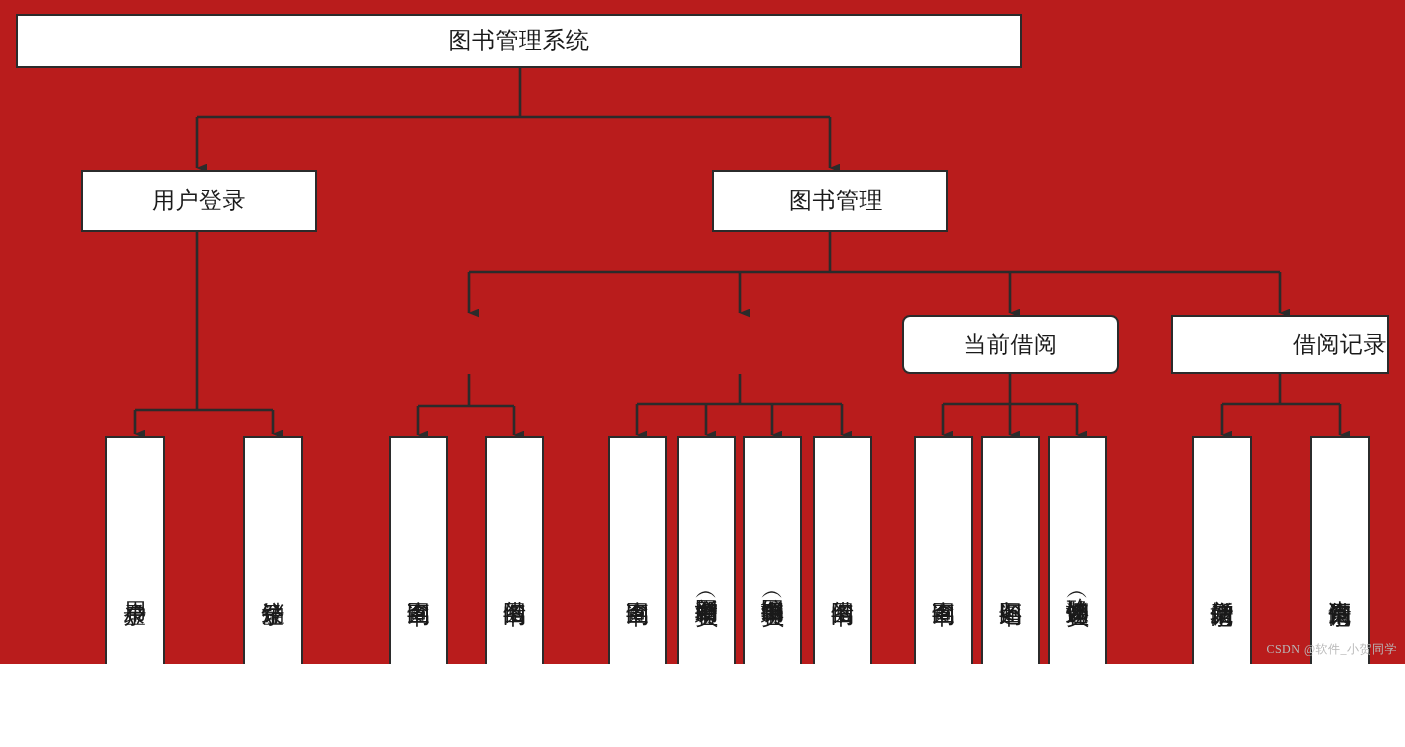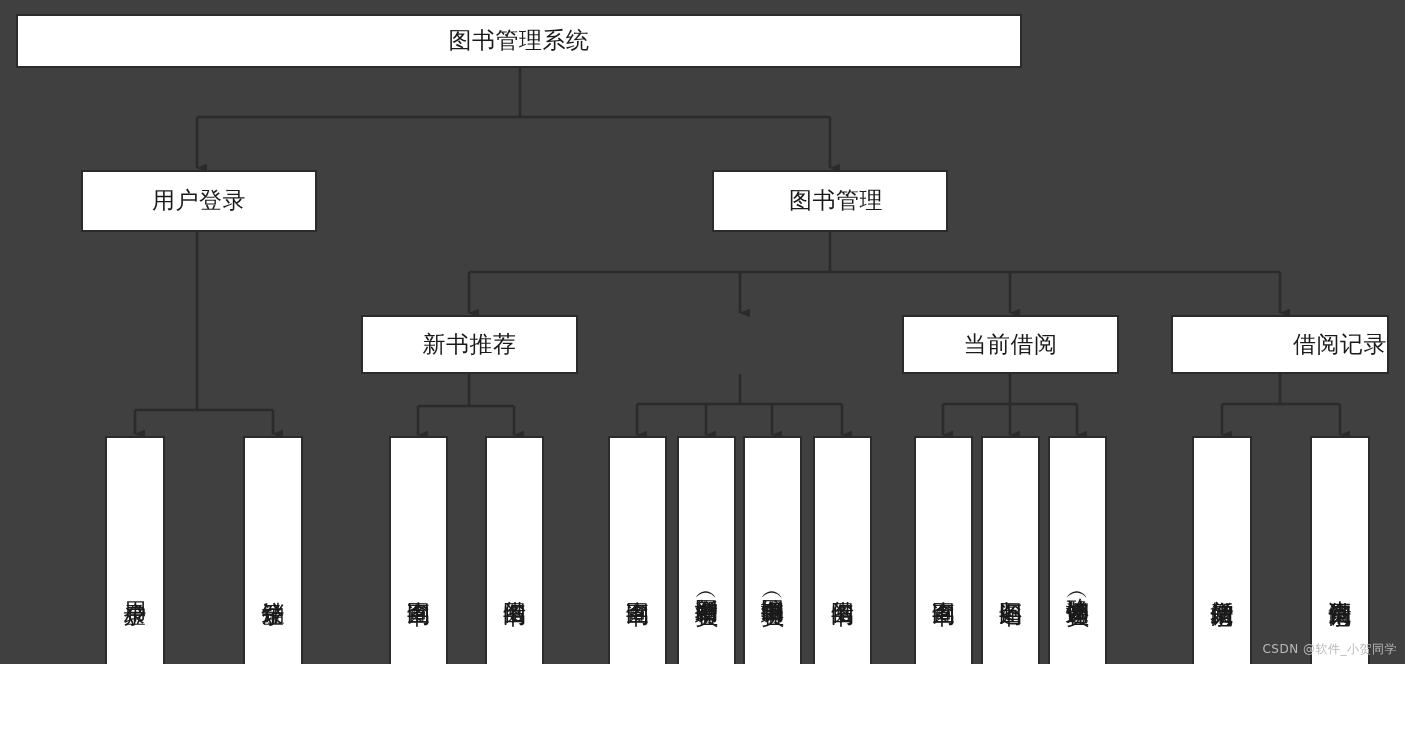--- a/index.html
+++ b/index.html
@@ -7,22 +7,23 @@
     padding: 0;
     background: #ffffff;
   }
   body {
     font-family: "DejaVu Sans", "Liberation Sans", sans-serif;
   }
   #canvas {
     position: relative;
     width: 1405px;
     height: 664px;
-    background: #404040;
+    background: #b91c1c;
     overflow: hidden;
+    font-family: Liberation Serif, serif;
   }
   #diagram-svg {
     position: absolute;
     left: 0;
     top: 0;
     width: 1405px;
     height: 747px;
   }
   .node {
     position: absolute;
@@ -126,26 +127,23 @@
   </div>
 
   <div class="node node-h" style="left:81px; top:170px; width:236px; height:62px;">
     <span class="node-label">用户登录</span>
   </div>
 
   <div class="node node-h" style="left:712px; top:170px; width:236px; height:62px;padding-left:12px;">
     <span class="node-label">图书管理</span>
   </div>
 
-  <div class="node node-h" style="left:361px; top:315px; width:217px; height:59px;">
-    <span class="node-label">新书推荐</span>
-  </div>
-
-
-  <div class="node node-h" style="left:902px; top:315px; width:217px; height:59px;">
+
+
+  <div class="node node-h" style="left:902px; top:315px; width:217px; height:59px;border-radius:8px;">
     <span class="node-label">当前借阅</span>
   </div>
 
   <div class="node node-h" style="left:1171px; top:315px; width:218px; height:59px;justify-content:flex-end;">
     <span class="node-label">借阅记录</span>
   </div>
 
   <div class="node node-v" style="left:105px; top:436px; width:60px; height:297px;">
     <span class="node-label">用户登录</span>
   </div>

